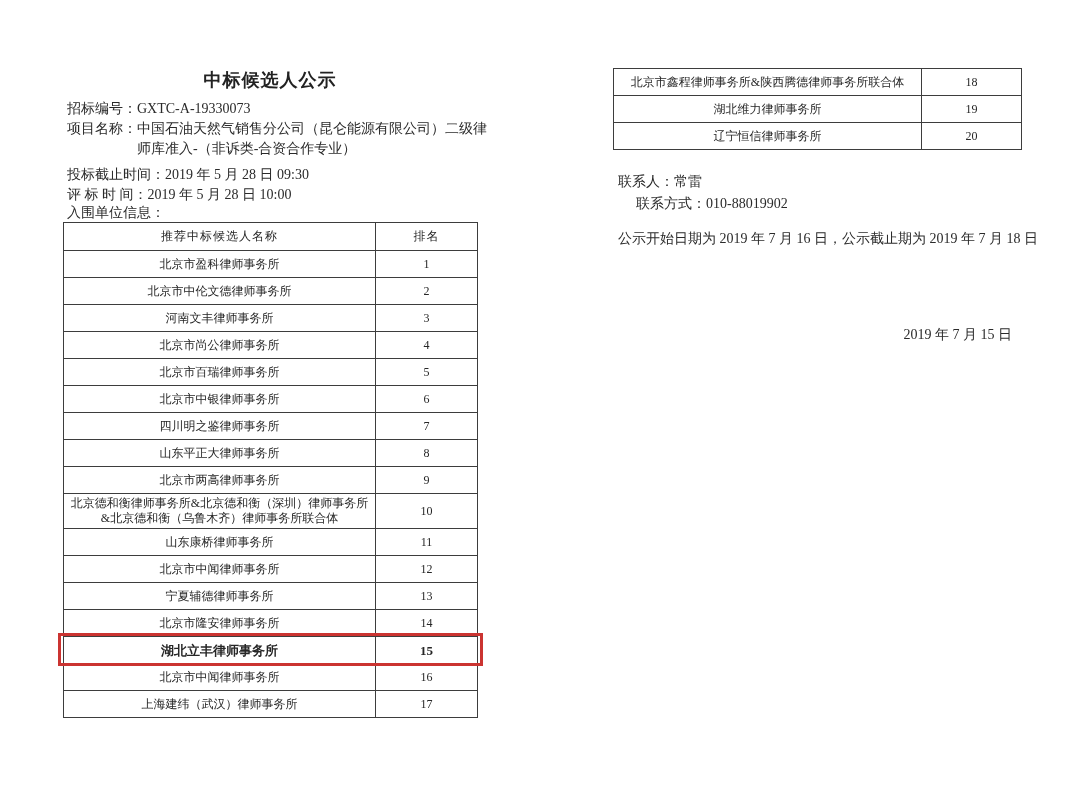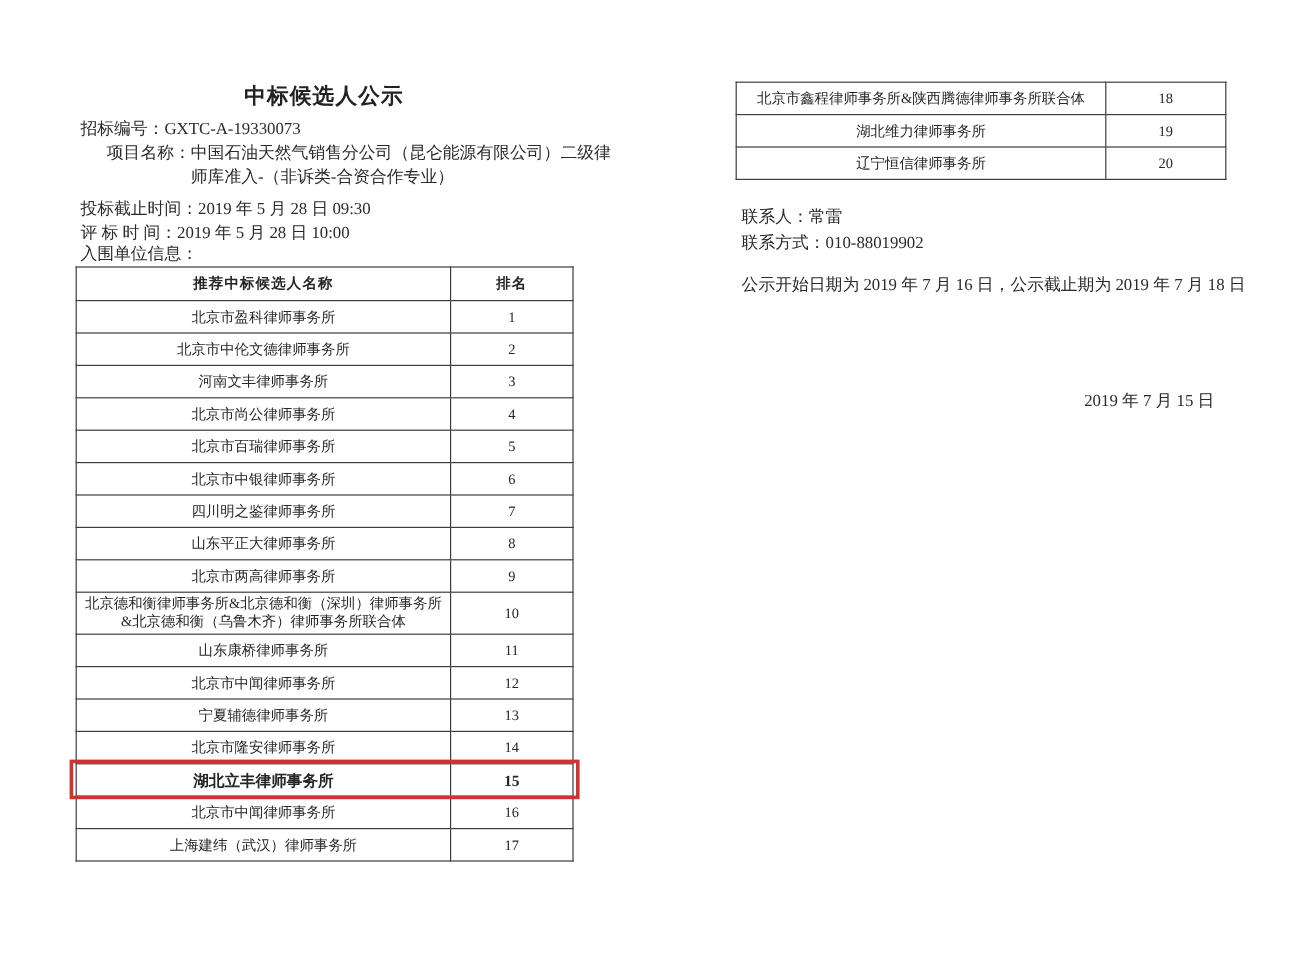--- a/index.html
+++ b/index.html
@@ -19,21 +19,21 @@
     text-align:center; font-size:18px; font-weight:bold;
     letter-spacing:1px; color:#222;
   }
   .meta-line {
     position:absolute; left:67px;
     font-size:14px; line-height:20px; color:#2a2a2a;
     white-space:nowrap;
   }
   .meta-tender   { top:99px; }
   .meta-project  { top:119px; display:flex; white-space:normal; }
-  .meta-project .label { flex:0 0 auto;margin-left:22px; }
+  .meta-project .label { flex:0 0 auto; }
   .meta-project .value { width:352px; word-break:break-all; }
   .meta-bid      { top:165px; }
   .meta-eval     { top:185px; }
   .meta-shortlist{ top:203px; }
 
   .table-wrap {
     position:absolute;
     background:#fff;
   }
   .table-wrap.left  { left:63px;  top:222px; width:414px; }
@@ -48,42 +48,42 @@
   }
   table.candidates th, table.candidates td {
     border:1px solid #3d3d3d;
     text-align:center;
     vertical-align:middle;
     padding:2px 6px;
     line-height:15px;
     word-break:break-all;
     margin-top:16px;
   }
-  table.candidates th { height:28px; font-weight:bold; letter-spacing:1px; }
+  table.candidates th { height:28px; font-weight:normal; letter-spacing:1px; }
   table.candidates td { height:27px; }
   .table-wrap.left  col.c-name { width:312px; }
   .table-wrap.left  col.c-rank { width:102px; }
   .table-wrap.right col.c-name { width:308px; }
   .table-wrap.right col.c-rank { width:100px; }
 
   tr.hl td { font-weight:bold; font-size:13px; }
 
   .highlight-box {
     position:absolute;
     border:3px solid #cb3431;
     pointer-events:none;
   }
 
   .r-text {
     position:absolute;
     font-size:14px; line-height:20px; color:#2a2a2a;
     white-space:nowrap;
   }
   .contact-person { left:618px; top:172px; }
-  .contact-phone  { left:618px; top:194px; }
+  .contact-phone  { left:636px; top:194px; }
   .publicity      { left:618px; top:229px; }
   .issuer     { left:613px; top:287px; width:405px; text-align:right; padding-right:2px; }
   .issue-date { left:613px; top:325px; width:405px; text-align:right; padding-right:6px; }
 </style>
 </head>
 <body>
 
 <div class="page">
 
   <div class="doc-title">中标候选人公示</div>

